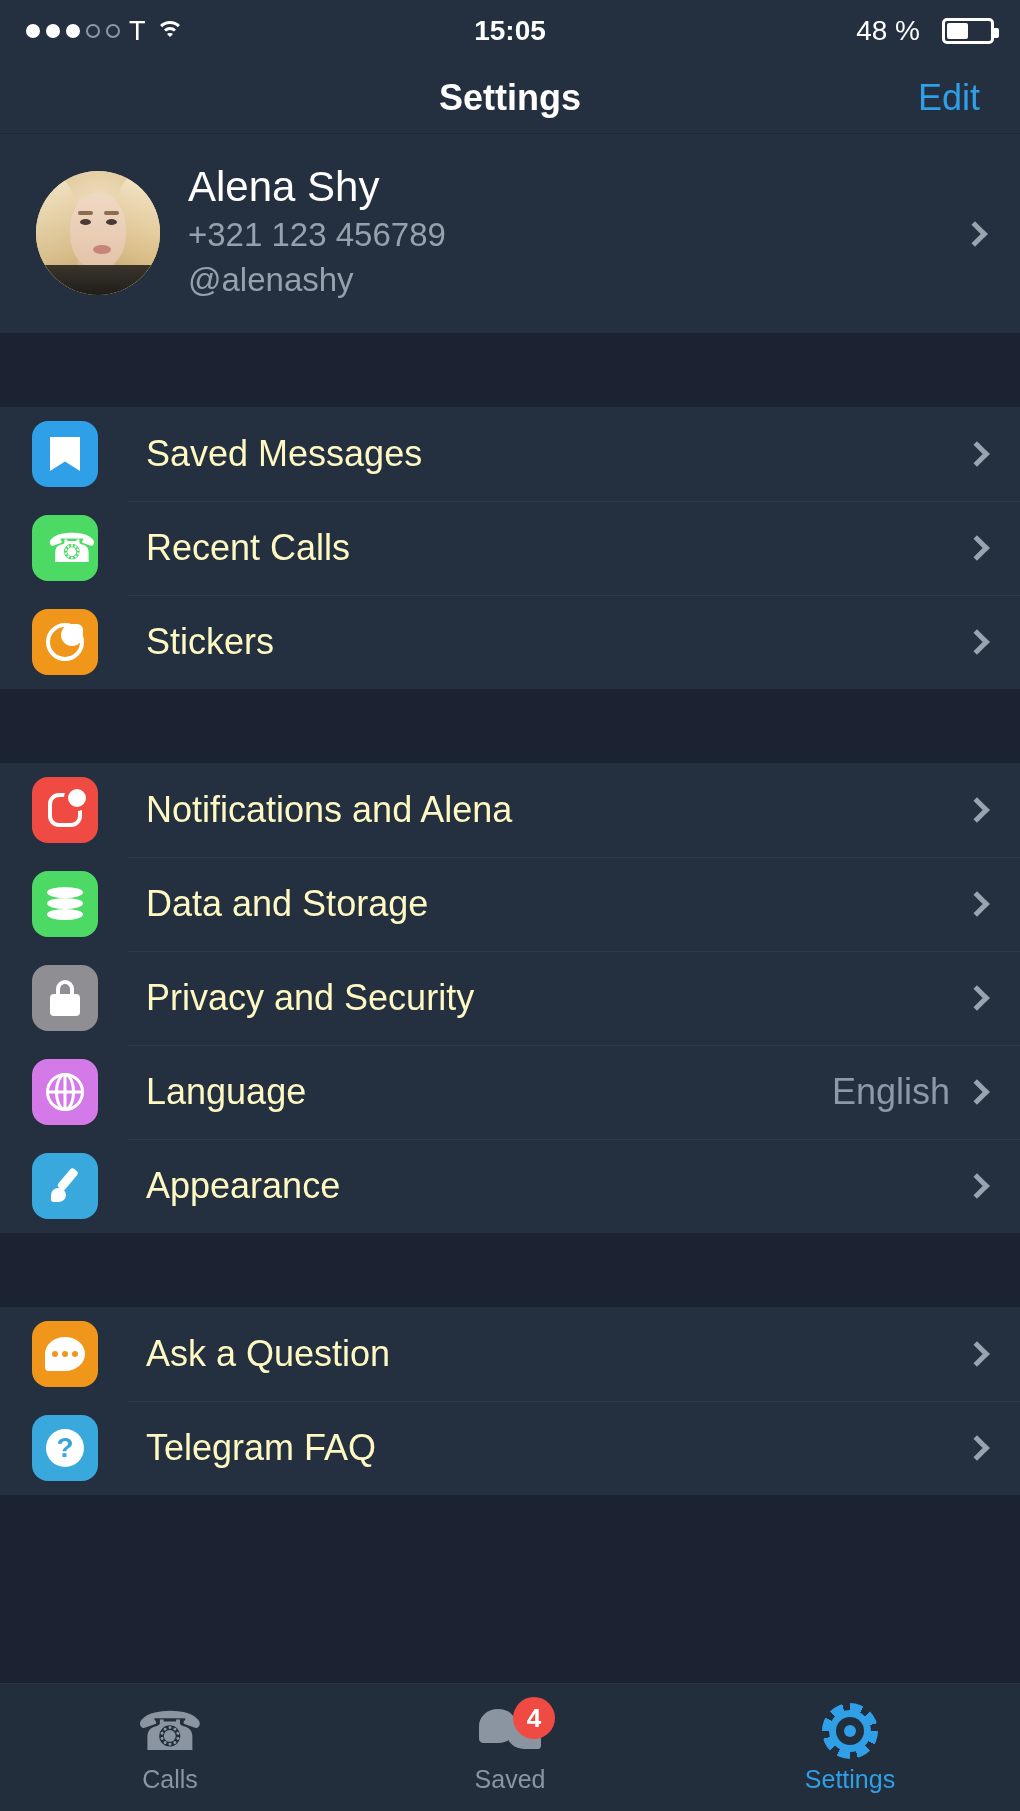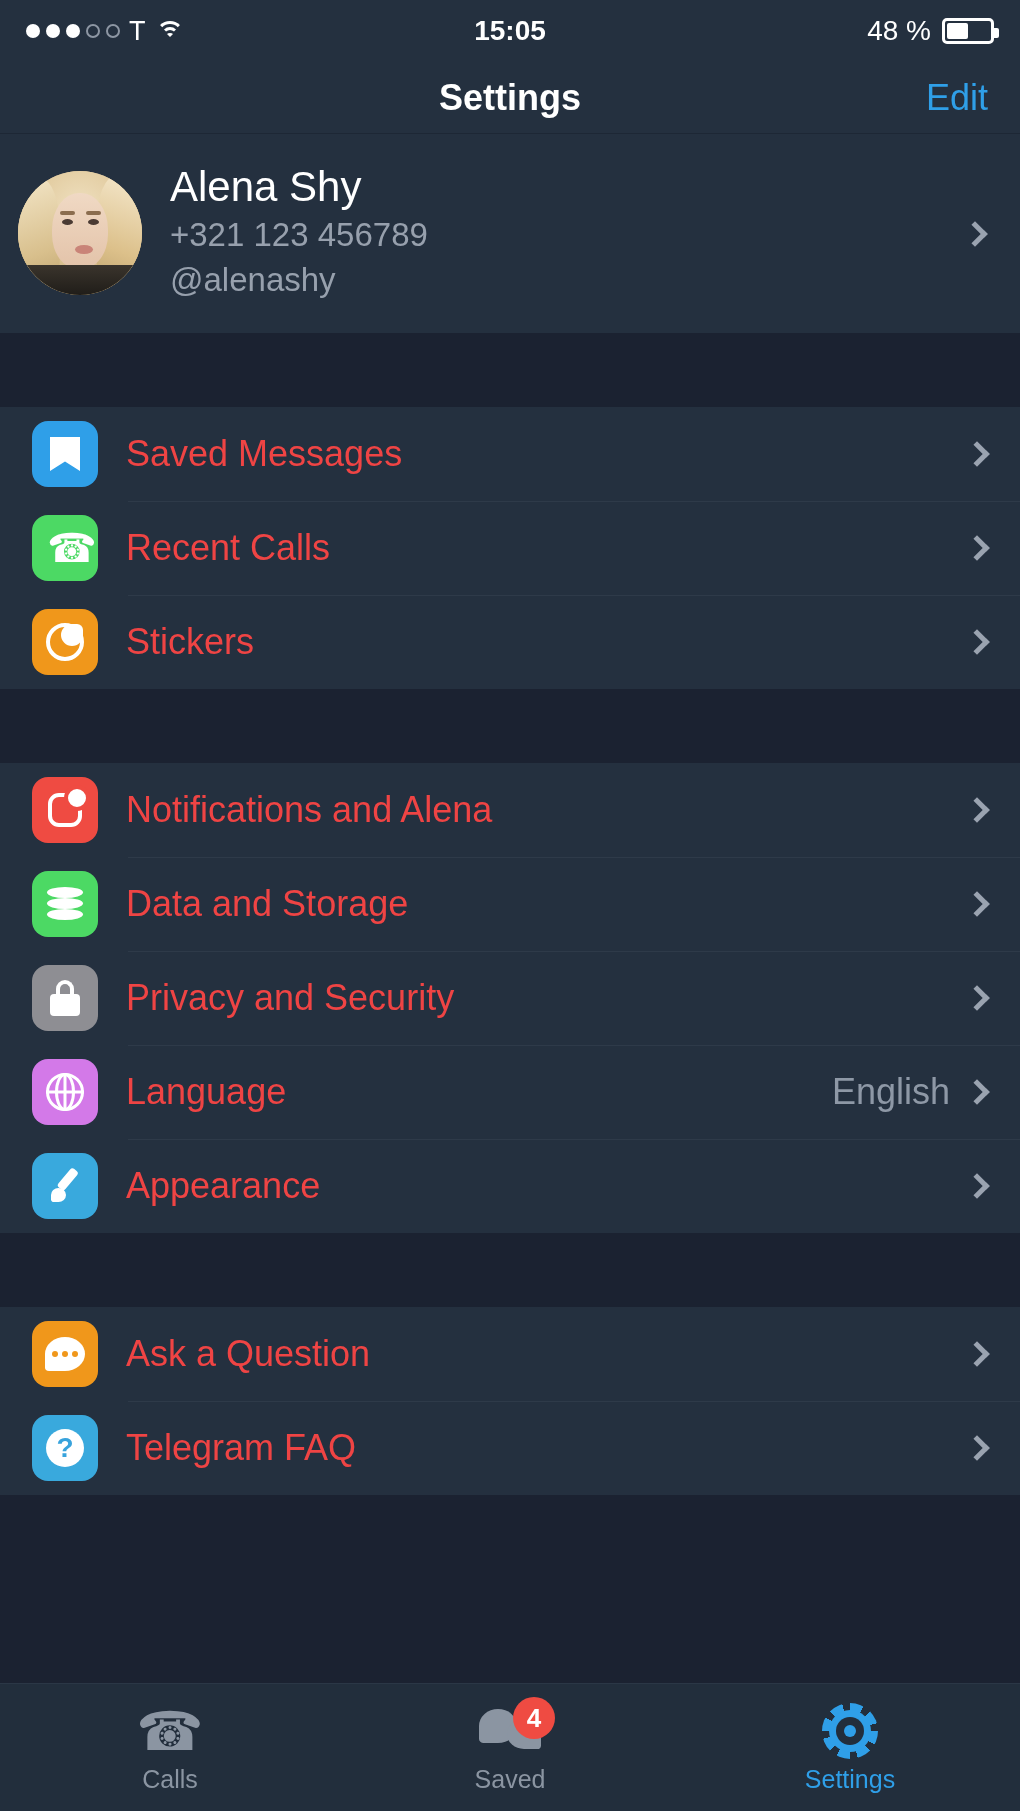--- a/index.html
+++ b/index.html
@@ -22,45 +22,45 @@
   .dot.empty { background:transparent; border:2px solid #8d96a3; width:14px; height:14px; }
   .carrier { color:#ffffff; font-size:27px; letter-spacing:.5px; }
   .wifi { width:30px; height:24px; position:relative; }
   .wifi i { position:absolute; left:50%; transform:translateX(-50%); border:3px solid #ffffff;
             border-bottom-color:transparent; border-left-color:transparent; border-right-color:transparent;
             border-radius:50%; }
   .wifi i.a { width:28px; height:28px; top:2px; }
   .wifi i.b { width:17px; height:17px; top:8px; }
   .wifi i.c { width:7px;  height:7px;  top:14px; border-width:4px; }
   .sb-time { position:absolute; left:0; right:0; text-align:center; color:#ffffff; font-size:28px; font-weight:600; }
-  .sb-right { margin-left:auto; display:flex; align-items:center; gap:11px; z-index:2; }
+  .sb-right { margin-left:auto; display:flex; align-items:center; gap:22px; z-index:2; }
   .batt-pct { color:#ffffff; font-size:28px; }
   .batt { width:52px; height:26px; border:3px solid #ffffff; border-radius:5px; position:relative; }
   .batt::after { content:""; position:absolute; right:-8px; top:7px; width:5px; height:10px; background:#ffffff; border-radius:0 2px 2px 0; }
   .batt .fill { position:absolute; left:2px; top:2px; bottom:2px; width:45%; background:#ffffff; border-radius:2px; }
 
   
   .navbar {
     height:72px; flex:0 0 72px; background:#24303f; position:relative;
     display:flex; align-items:center; justify-content:center;
     border-bottom:1px solid #1d2735;
   }
   .nav-title { color:#ffffff; font-size:36px; font-weight:700; }
-  .nav-edit { position:absolute; right:32px; color:#2f9fe8; font-size:36px; }
+  .nav-edit { position:absolute; right:40px; color:#2f9fe8; font-size:36px; }
 
   
   .content { flex:1 1 auto; overflow:hidden; background:#1b2231; }
 
   .section { background:#24303f; }
   .gap { height:74px; background:#1b2231; }
 
   
   .profile {
     background:#24303f; display:flex; align-items:center;
-    padding:22px 30px 24px 18px; position:relative; height:199px;
+    padding:22px 30px 24px 36px; position:relative; height:199px;
   }
   .avatar {
     width:124px; height:124px; border-radius:50%; overflow:hidden; flex:0 0 124px;
     position:relative; background:#c9b28f;
   }
   .avatar .hair-back { position:absolute; inset:0;
       background:radial-gradient(circle at 50% 30%, #efe0c0 0%, #e3cda2 40%, #cbb079 70%, #a98f5e 100%); }
   .avatar .hair-l { position:absolute; left:-4px; top:8px; width:46px; height:124px;
       background:linear-gradient(160deg,#f3e6c8,#d8bf8c 60%,#b59a66); border-radius:50% 40% 40% 50%; }
   .avatar .hair-r { position:absolute; right:-6px; top:4px; width:52px; height:126px;
@@ -87,21 +87,21 @@
     display:flex; align-items:center; height:94px; padding-left:32px; padding-right:34px;
     position:relative; background:#24303f;
   }
   .row + .row::before {
     content:""; position:absolute; left:128px; right:0; top:0; height:1px; background:#2e3a49;
   }
   .icon {
     width:66px; height:66px; border-radius:16px; flex:0 0 66px;
     display:flex; align-items:center; justify-content:center; position:relative;
   }
-  .row-label { margin-left:28px; color:#ef4444; font-size:36px; font-weight:400; }
+  .row-label { margin-left:48px; color:#fef9c3; font-size:36px; font-weight:400; }
   .row-value { margin-left:auto; color:#8e98a6; font-size:36px; margin-right:18px; }
   .row .chev { margin-left:auto; }
   .row-value + .chev { margin-left:0; }
 
   .chev { width:18px; height:18px; border-right:5px solid #9aa3b0; border-top:5px solid #9aa3b0;
           transform:rotate(45deg); flex:0 0 auto; }
   .profile .chev { border-right-width:5px; border-top-width:5px; transform:translateY(-50%) rotate(45deg); }
 
   
   .g-bookmark { width:30px; height:34px; background:#fff;

